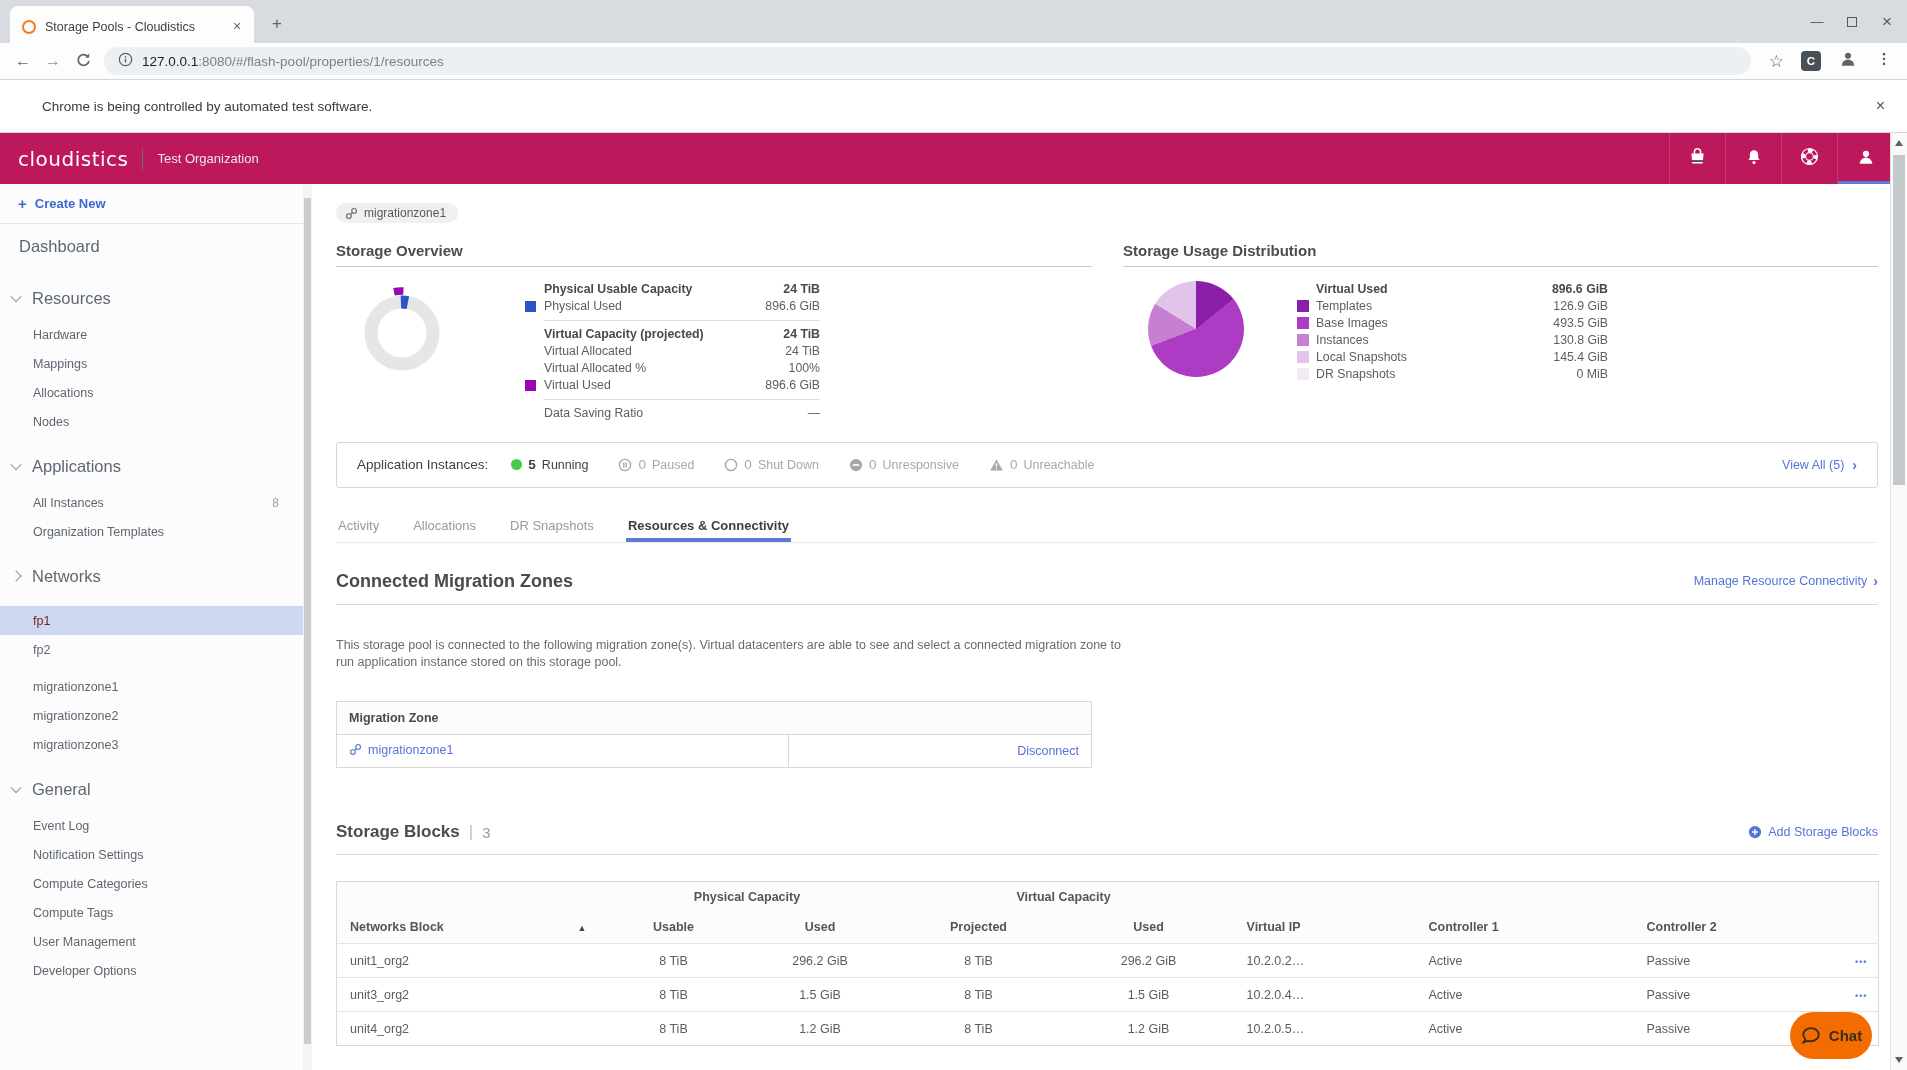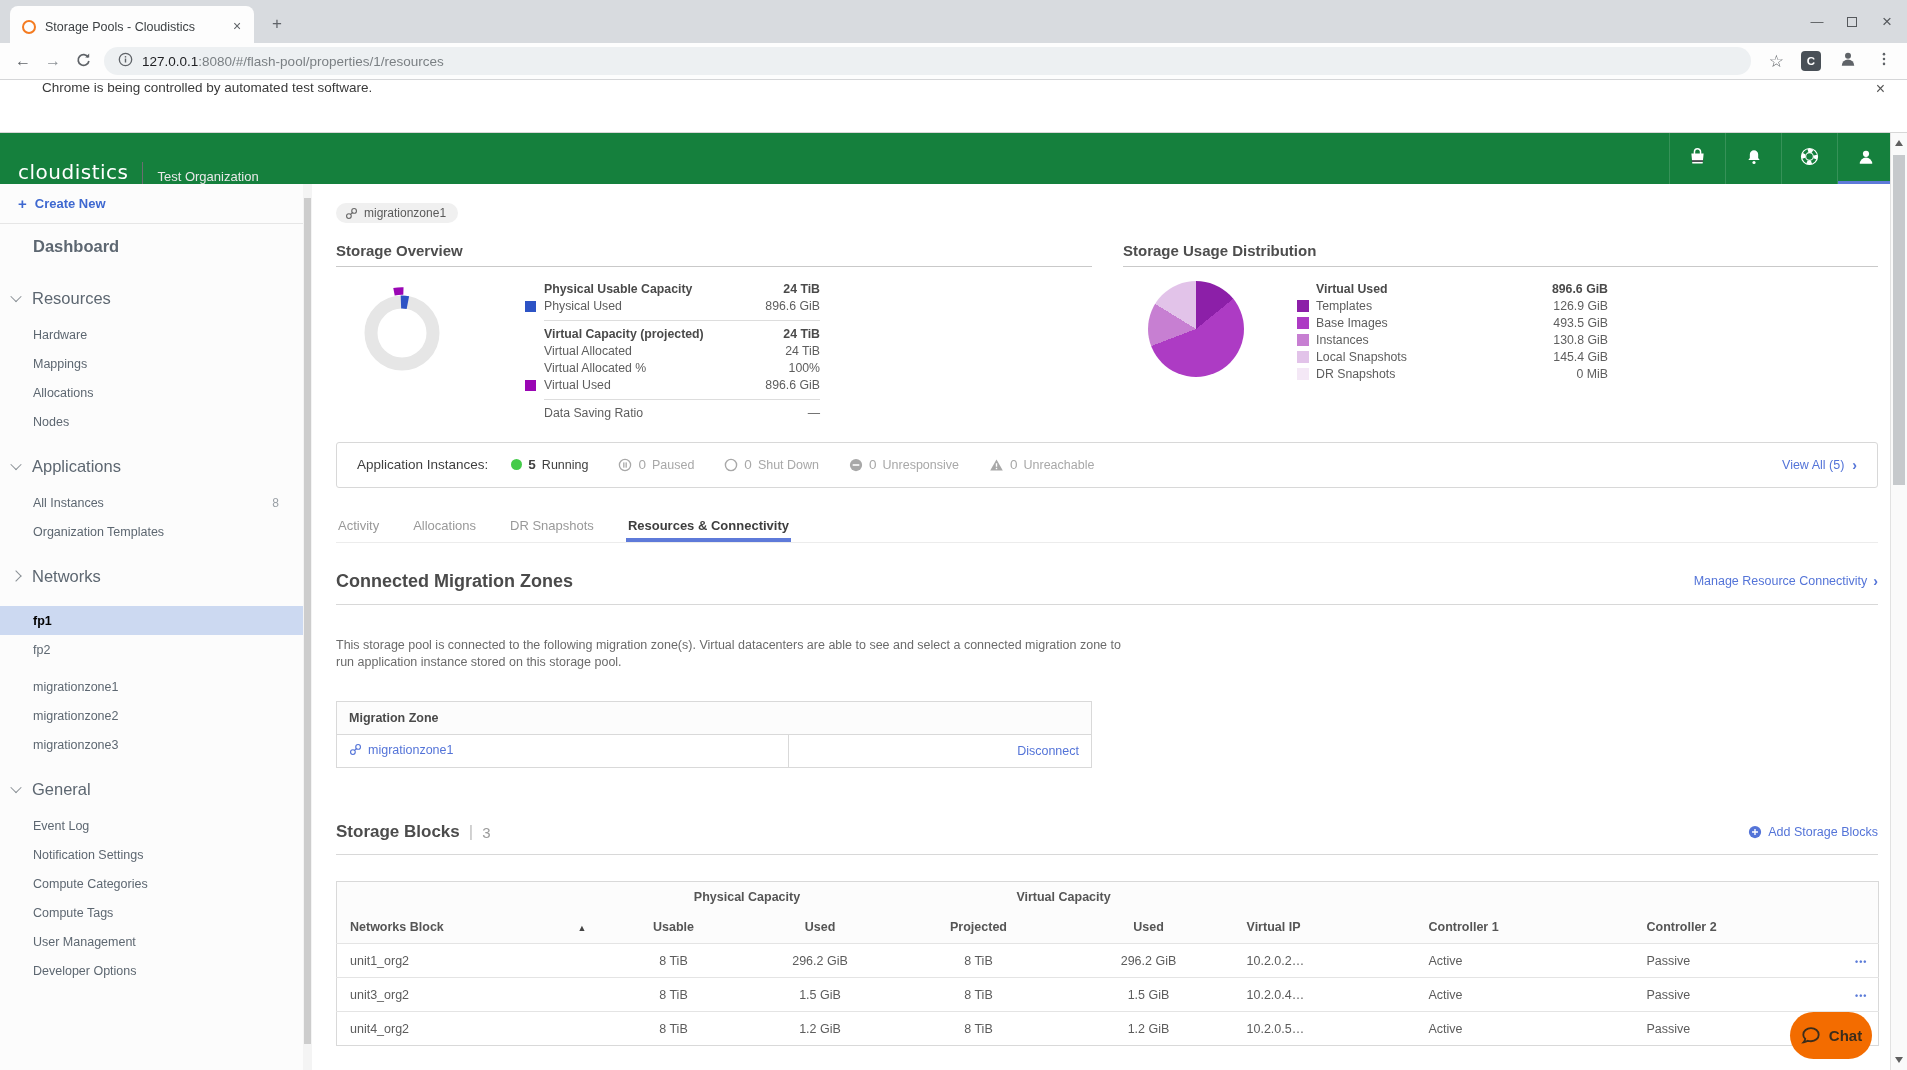--- a/index.html
+++ b/index.html
@@ -34,49 +34,49 @@
   .url-text { font-size:13.5px; margin-left:9px; white-space:nowrap; }
   .url-host { color:#202124; }
   .url-path { color:#7b8084; }
   .bar-right { display:flex; align-items:center; gap:17px; margin-right:14px; }
   .star { font-size:17px; color:#5f6368; }
   .c-badge { width:20px; height:20px; border-radius:4px; background:#495057; color:#fff; font-size:11.5px;
              font-weight:bold; text-align:center; line-height:20px; }
 
   
   .banner { position:absolute; left:0; top:80px; width:1907px; height:53px; background:#fff;
-            border-bottom:1px solid #d7d7d7; display:flex; align-items:flex-start; }
+            border-bottom:1px solid #d7d7d7; display:flex; align-items:center; }
   .banner-text { font-size:13.5px; color:#3a3a3a; margin-left:42px; }
   .banner-close { margin-left:auto; margin-right:22px; font-size:16px; color:#555; }
 
   
-  .appnav { position:absolute; left:0; top:133px; width:1907px; height:51px; background:#15803d;
-            display:flex; align-items:flex-end; }
+  .appnav { position:absolute; left:0; top:133px; width:1907px; height:51px; background:#be185d;
+            display:flex; align-items:center; }
   .logo { color:#fff; font-family:"DejaVu Sans", sans-serif; font-size:20px; letter-spacing:.5px; margin-left:18px; }
   .nav-div { width:1px; height:22px; background:#6a6d70; margin:0 14px; }
   .org { color:#e8e8e8; font-size:13px; }
   .nav-icons { margin-left:auto; margin-right:14px; display:flex; height:51px; }
   .nav-cell { width:56px; height:51px; border-left:1px solid rgba(255,255,255,.14); display:flex;
               align-items:center; justify-content:center; position:relative; }
   .nav-cell.active::after { content:""; position:absolute; left:0; bottom:0; width:100%; height:3px; background:#5e7ad9; }
 
   
   .sidebar { position:absolute; left:0; top:184px; width:303px; height:886px; background:#fcfcfc; overflow:hidden; }
   .side-create { height:40px; display:flex; align-items:center; padding-left:18px; border-bottom:1px solid #e6e6e6; }
   .side-create .plus { color:#3e68d0; font-weight:bold; font-size:15px; margin-right:8px; }
   .side-create .txt { color:#3e68d0; font-size:13px; font-weight:bold; }
-  .side-top { height:44px; display:flex; align-items:center; padding-left:33px; font-size:16.5px; color:#5d6771;font-weight:bold; }
+  .side-top { height:44px; display:flex; align-items:center; padding-left:19px; font-size:16.5px; color:#5d6771; }
   .side-group { margin-top:8px; }
   .side-head { height:44px; display:flex; align-items:center; padding-left:12px; font-size:16.5px; color:#5d6771; cursor:pointer; }
   .chev { width:8px; height:8px; border-right:1.7px solid #8a9096; border-bottom:1.7px solid #8a9096; margin-right:12px; flex:none; }
   .chev.down { transform:rotate(45deg) translate(-1px,-1px); }
   .chev.right { transform:rotate(-45deg); }
   .side-item { height:29px; display:flex; align-items:center; padding-left:33px; padding-right:24px;
                font-size:12.5px; color:#5d6771; cursor:pointer; }
-  .side-item.selected { background:#ccd9f1; color:#000000; font-weight:bold; }
+  .side-item.selected { background:#ccd9f1; color:#7f1d1d; font-weight:normal; }
   .side-item .badge { margin-left:auto; color:#9aa0a6; font-size:12px; }
   .side-scroll { position:absolute; left:303px; top:184px; width:9px; height:886px; background:#f4f4f4; }
   .side-scroll .thumb { position:absolute; left:1px; top:14px; width:7px; height:846px; background:#cdcdcd; }
 
   
   .main { position:absolute; left:312px; top:184px; width:1578px; height:886px; background:#fff;
           padding:0 12px 0 24px; overflow:hidden; }
   .chip-row { margin-top:19px; }
   .chip { display:inline-flex; align-items:center; gap:6px; background:#f0f0f0; border-radius:11px;
           padding:3px 12px 3px 9px; font-size:12px; color:#5a5a5a; }

